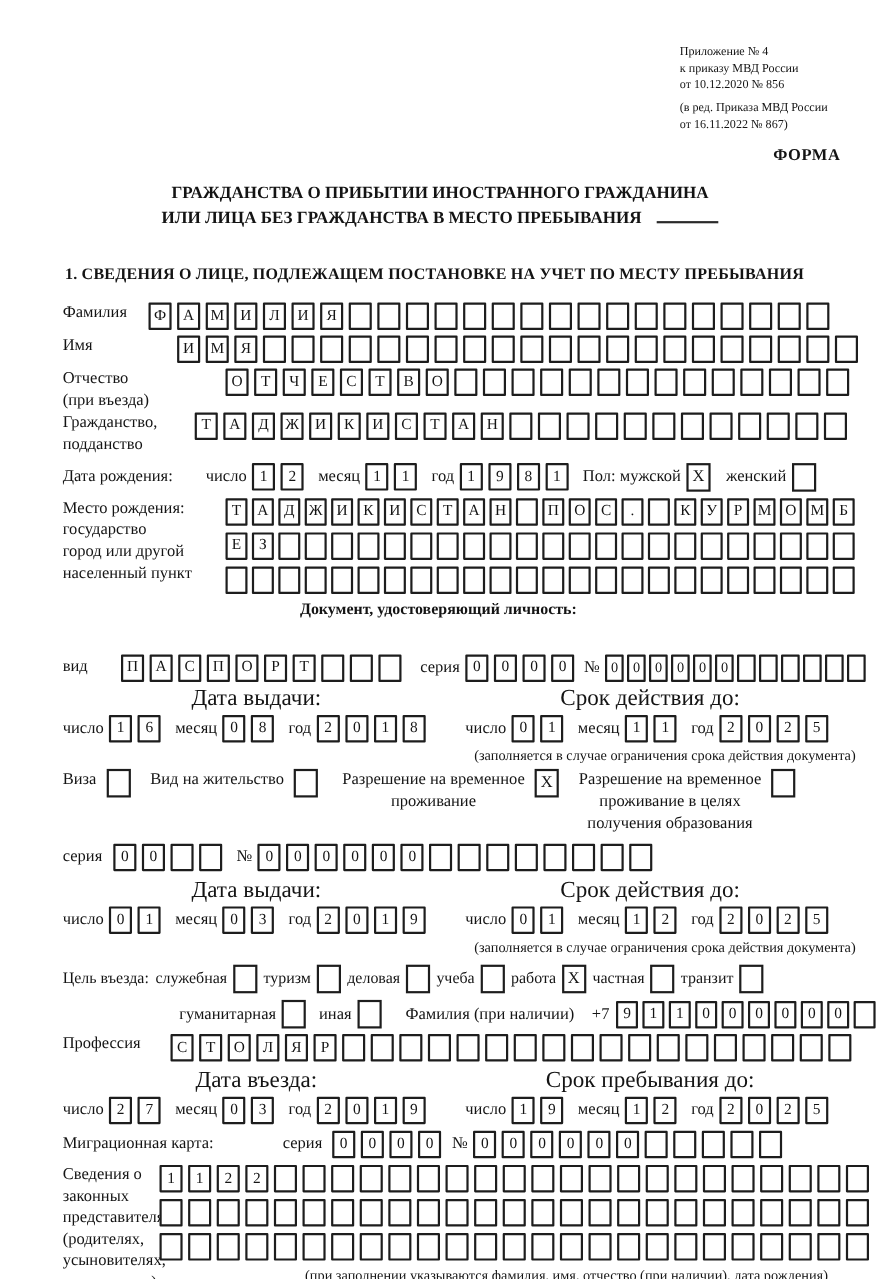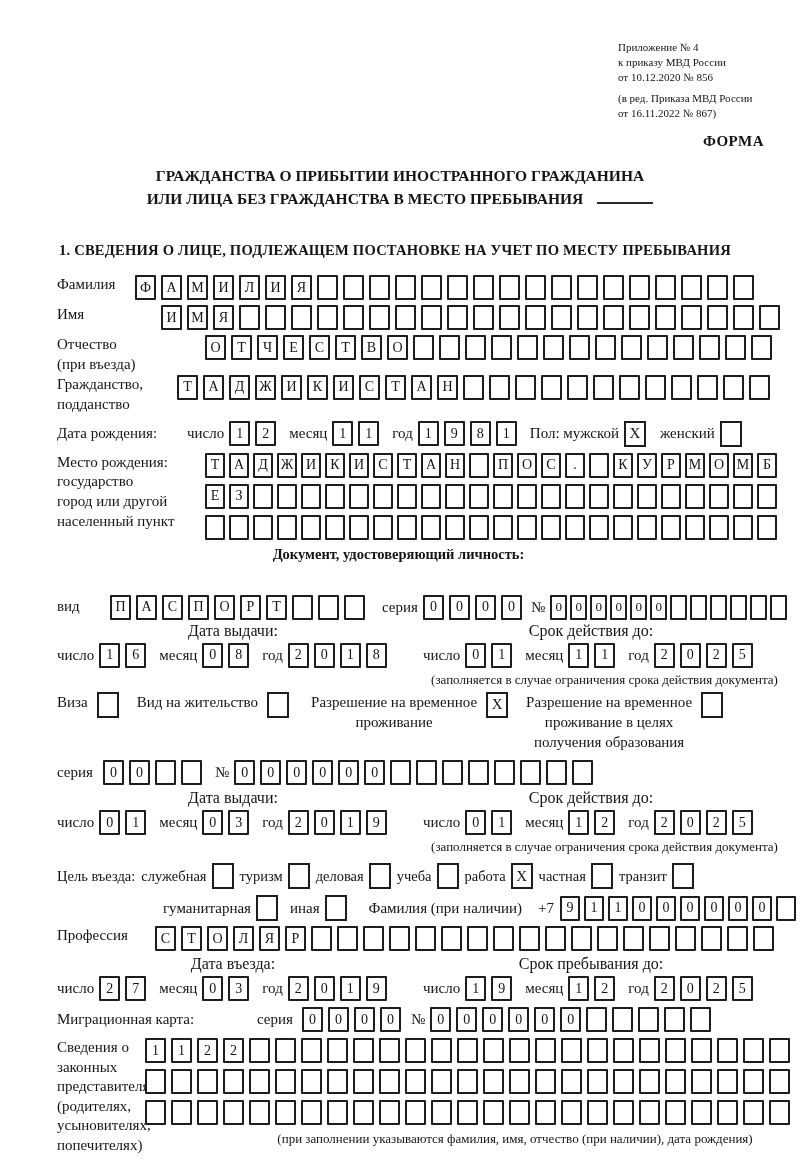--- a/index.html
+++ b/index.html
@@ -37,21 +37,21 @@
   
   .mt2{margin-top:2px;}.mt4{margin-top:4px;}.mt5{margin-top:5px;}.mt6{margin-top:6px;}
   .mt8{margin-top:8px;}.mt12{margin-top:16px;}
 
   .indent1{margin-left:26px;}
 
   
   .dates{display:flex;}
   .dcol-left{width:352px;flex:none;}
   .dcol-right{flex:1;}
-  .dhead{text-align:center;font-size:16px;margin-bottom:3px;}
+  .dhead{text-align:center;font-size:21px;margin-bottom:3px;}
   .dcol-right .dhead{padding-right:27px;}
   .dfields{display:flex;align-items:center;}
   .dcol-right .dfields{padding-left:14px;}
   .dw{margin-right:5px;flex:none;}
   .mlw{margin-left:8px;}
   .dnote{font-size:13px;text-align:center;margin-top:4px;white-space:nowrap;}
 
   .doc-heading{font-weight:bold;font-size:14.5px;text-align:center;margin:6px 60px 0 0;}
   .intro{line-height:1.5;margin-top:8px;}
 

